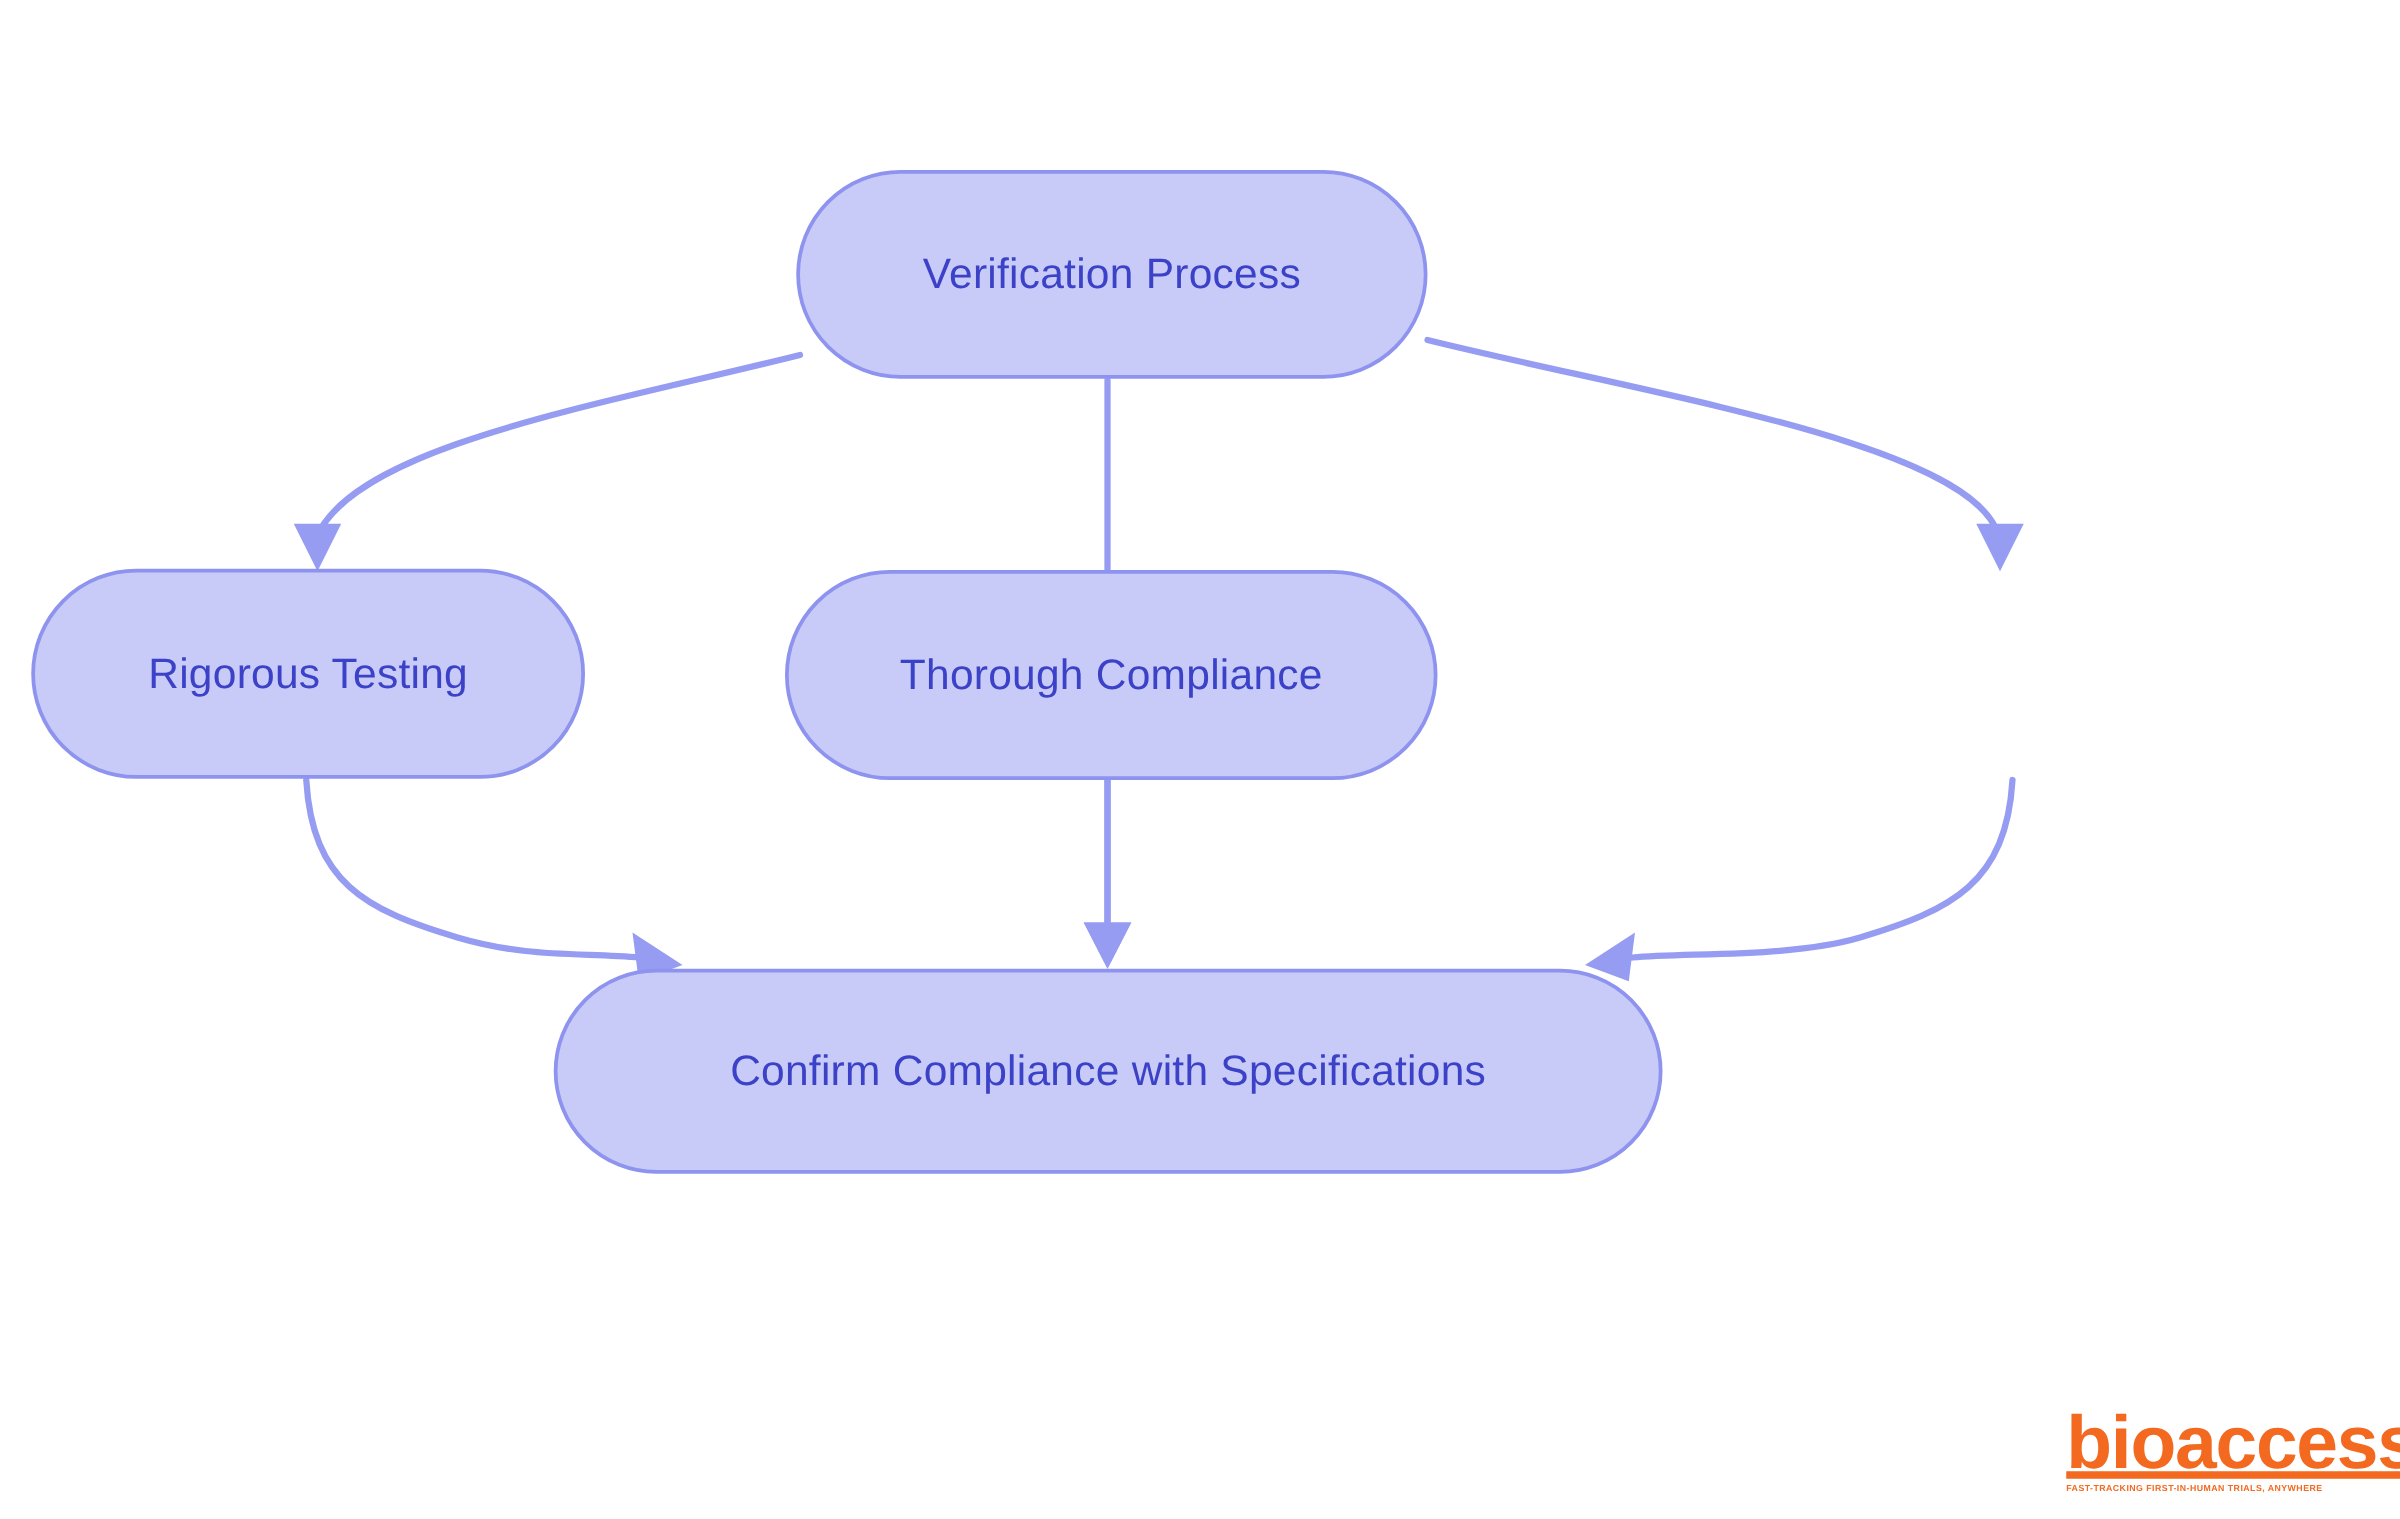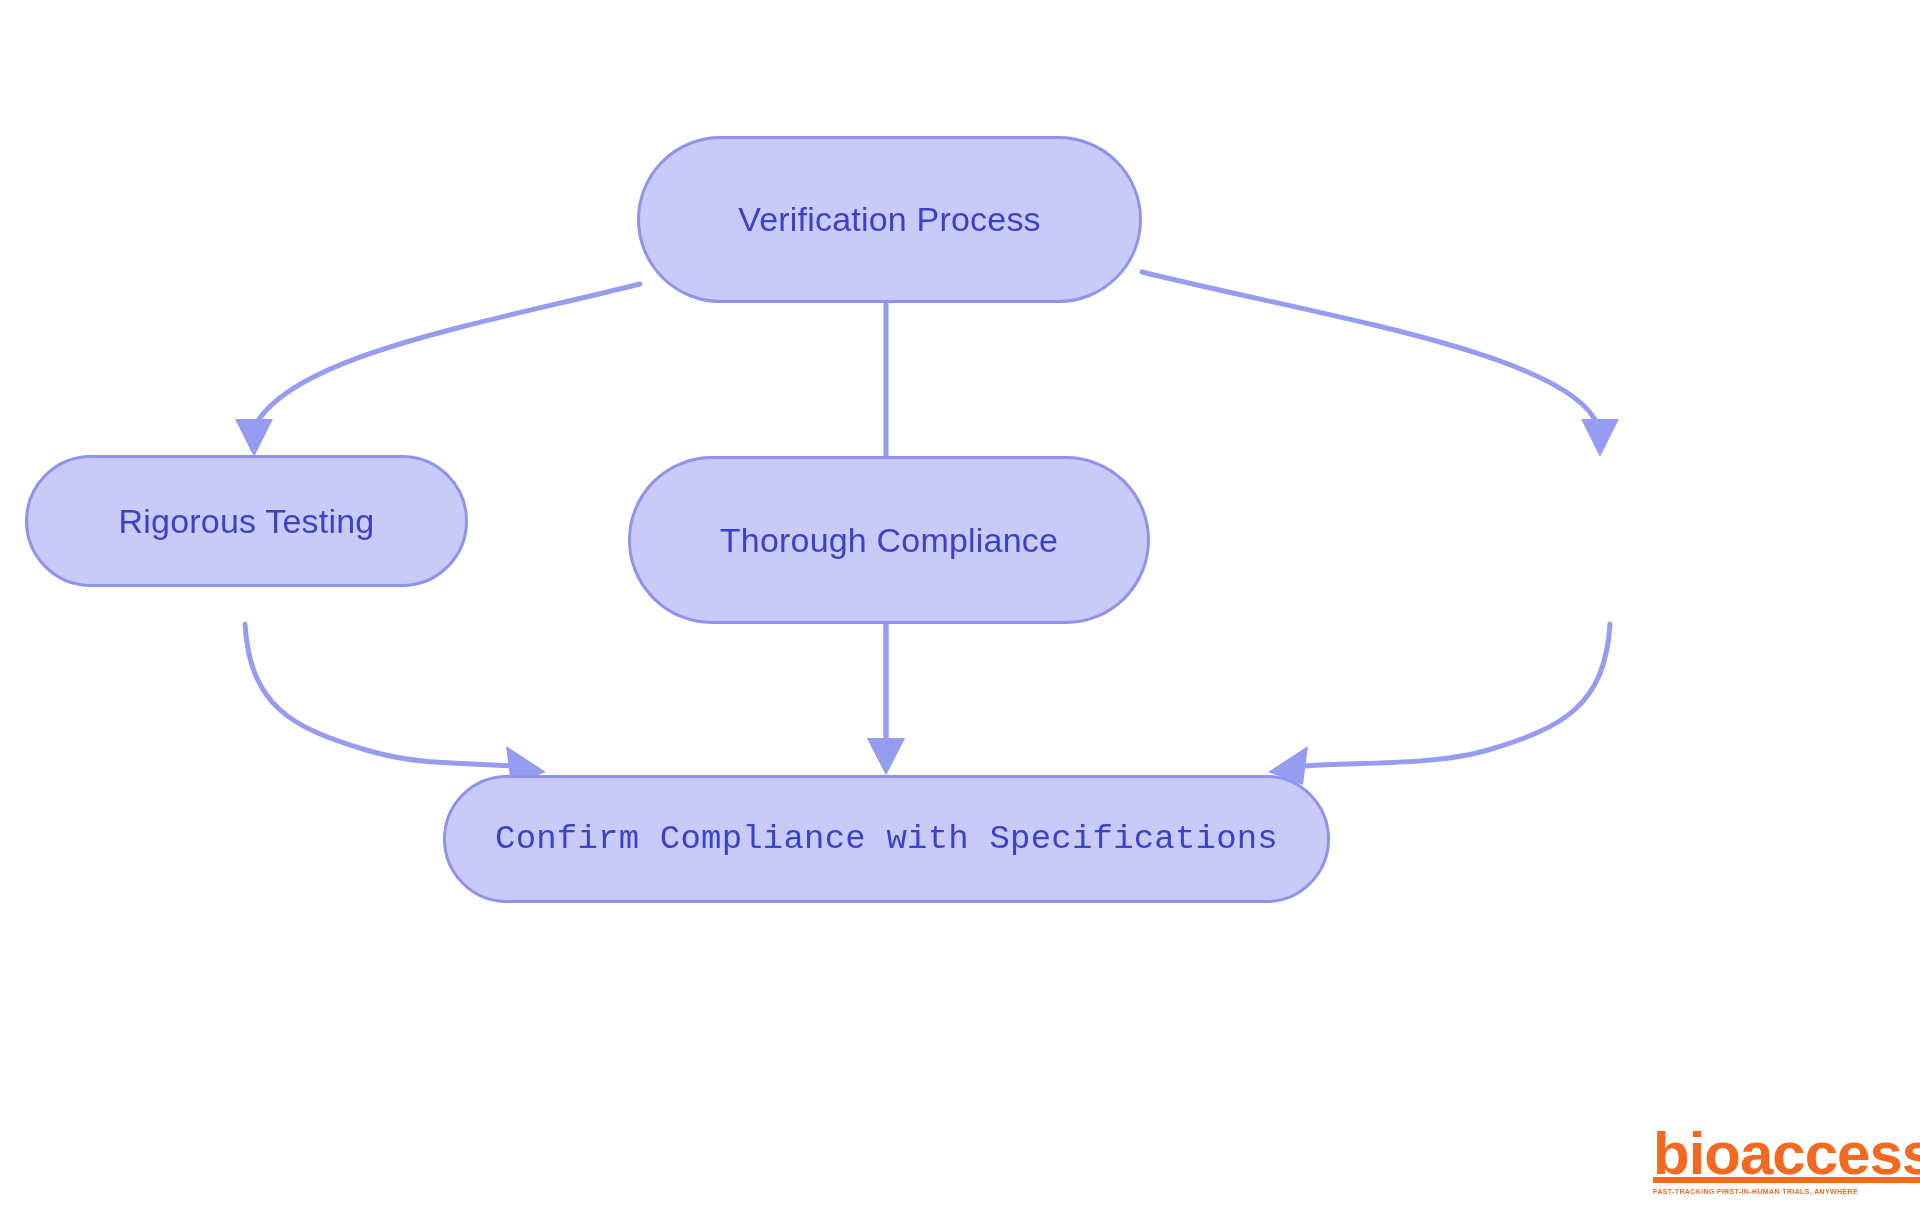--- a/index.html
+++ b/index.html
@@ -42,24 +42,24 @@
     border-radius: 95px;
     display: flex;
     align-items: center;
     justify-content: center;
     text-align: left;
     font-size: 34px;
     letter-spacing: 0.2px;
     color: var(--text);
   }
   .node-verification   { left: 637px;  top: 136px; width: 505px; height: 167px; }
-  .node-rigorous       { left: 25px;   top: 455px; width: 443px; height: 132px; }
+  .node-rigorous       { left: 25px;   top: 455px; width: 443px; height: 168px; }
   .node-thorough       { left: 628px;  top: 456px; width: 522px; height: 168px; }
   .node-comprehensive  { left: 1322px; top: 455px; width: 576px; height: 168px; }
-  .node-confirm        { left: 443px;  top: 775px; width: 887px; height: 128px; font-family: Liberation Mono, monospace; }
+  .node-confirm        { left: 443px;  top: 775px; width: 887px; height: 164px; }
   .logo {
     position: absolute;
     left: 1653px;
     top: 1124px;
     color: var(--logo-color);
     line-height: 1;
   }
   .logo-wordmark-row { white-space: nowrap; }
   .logo-wordmark {
     font-size: 60px;

